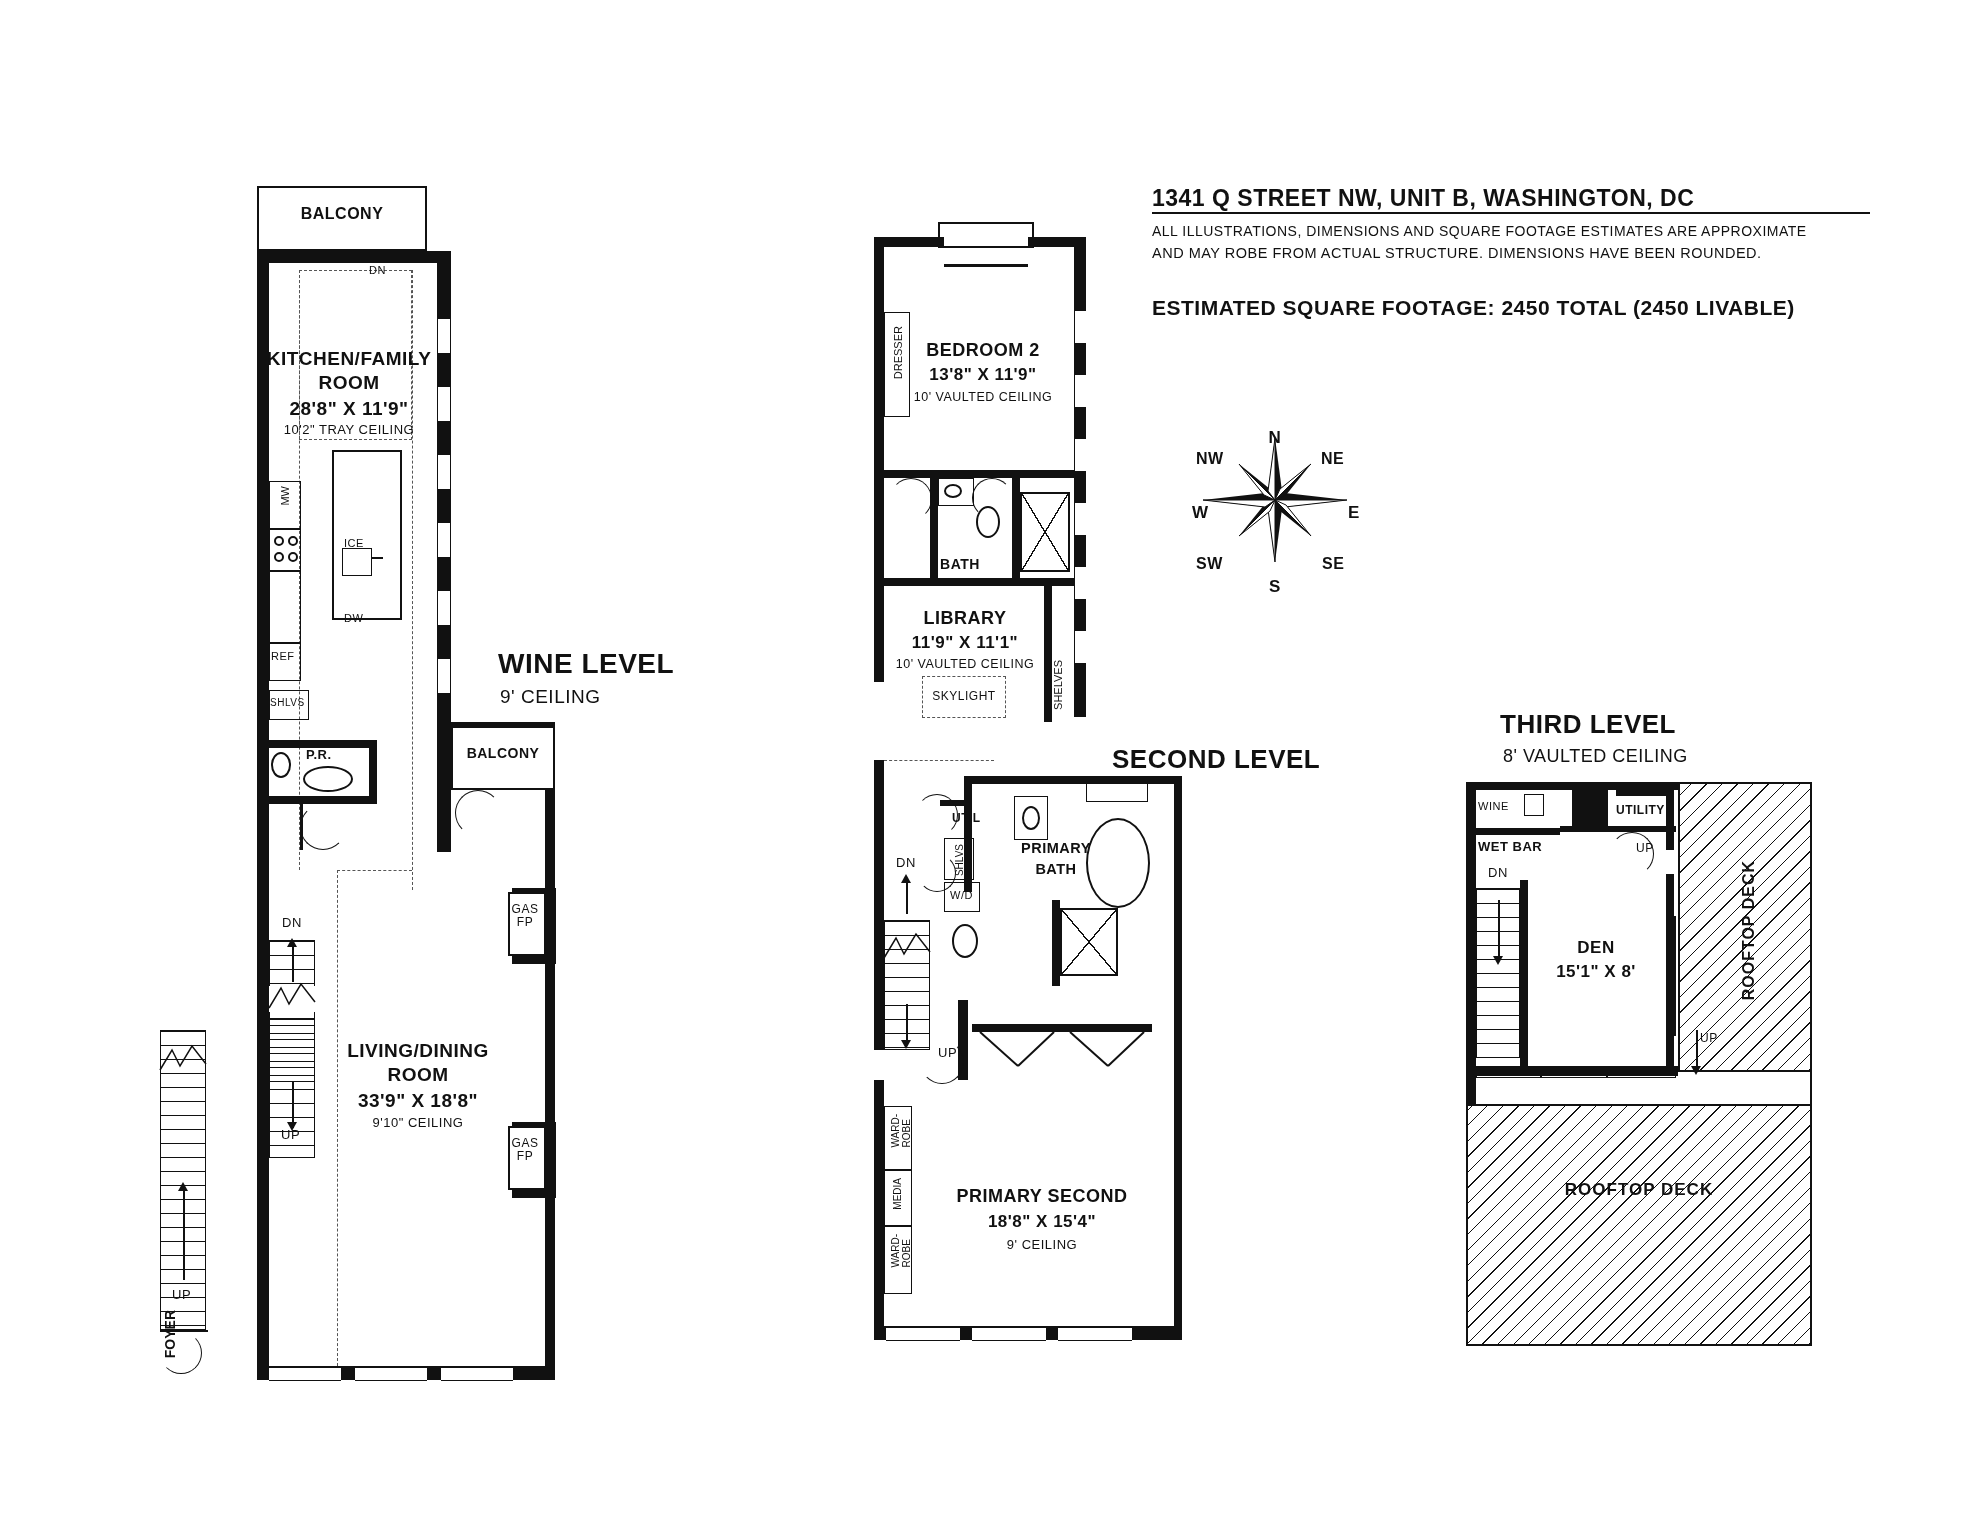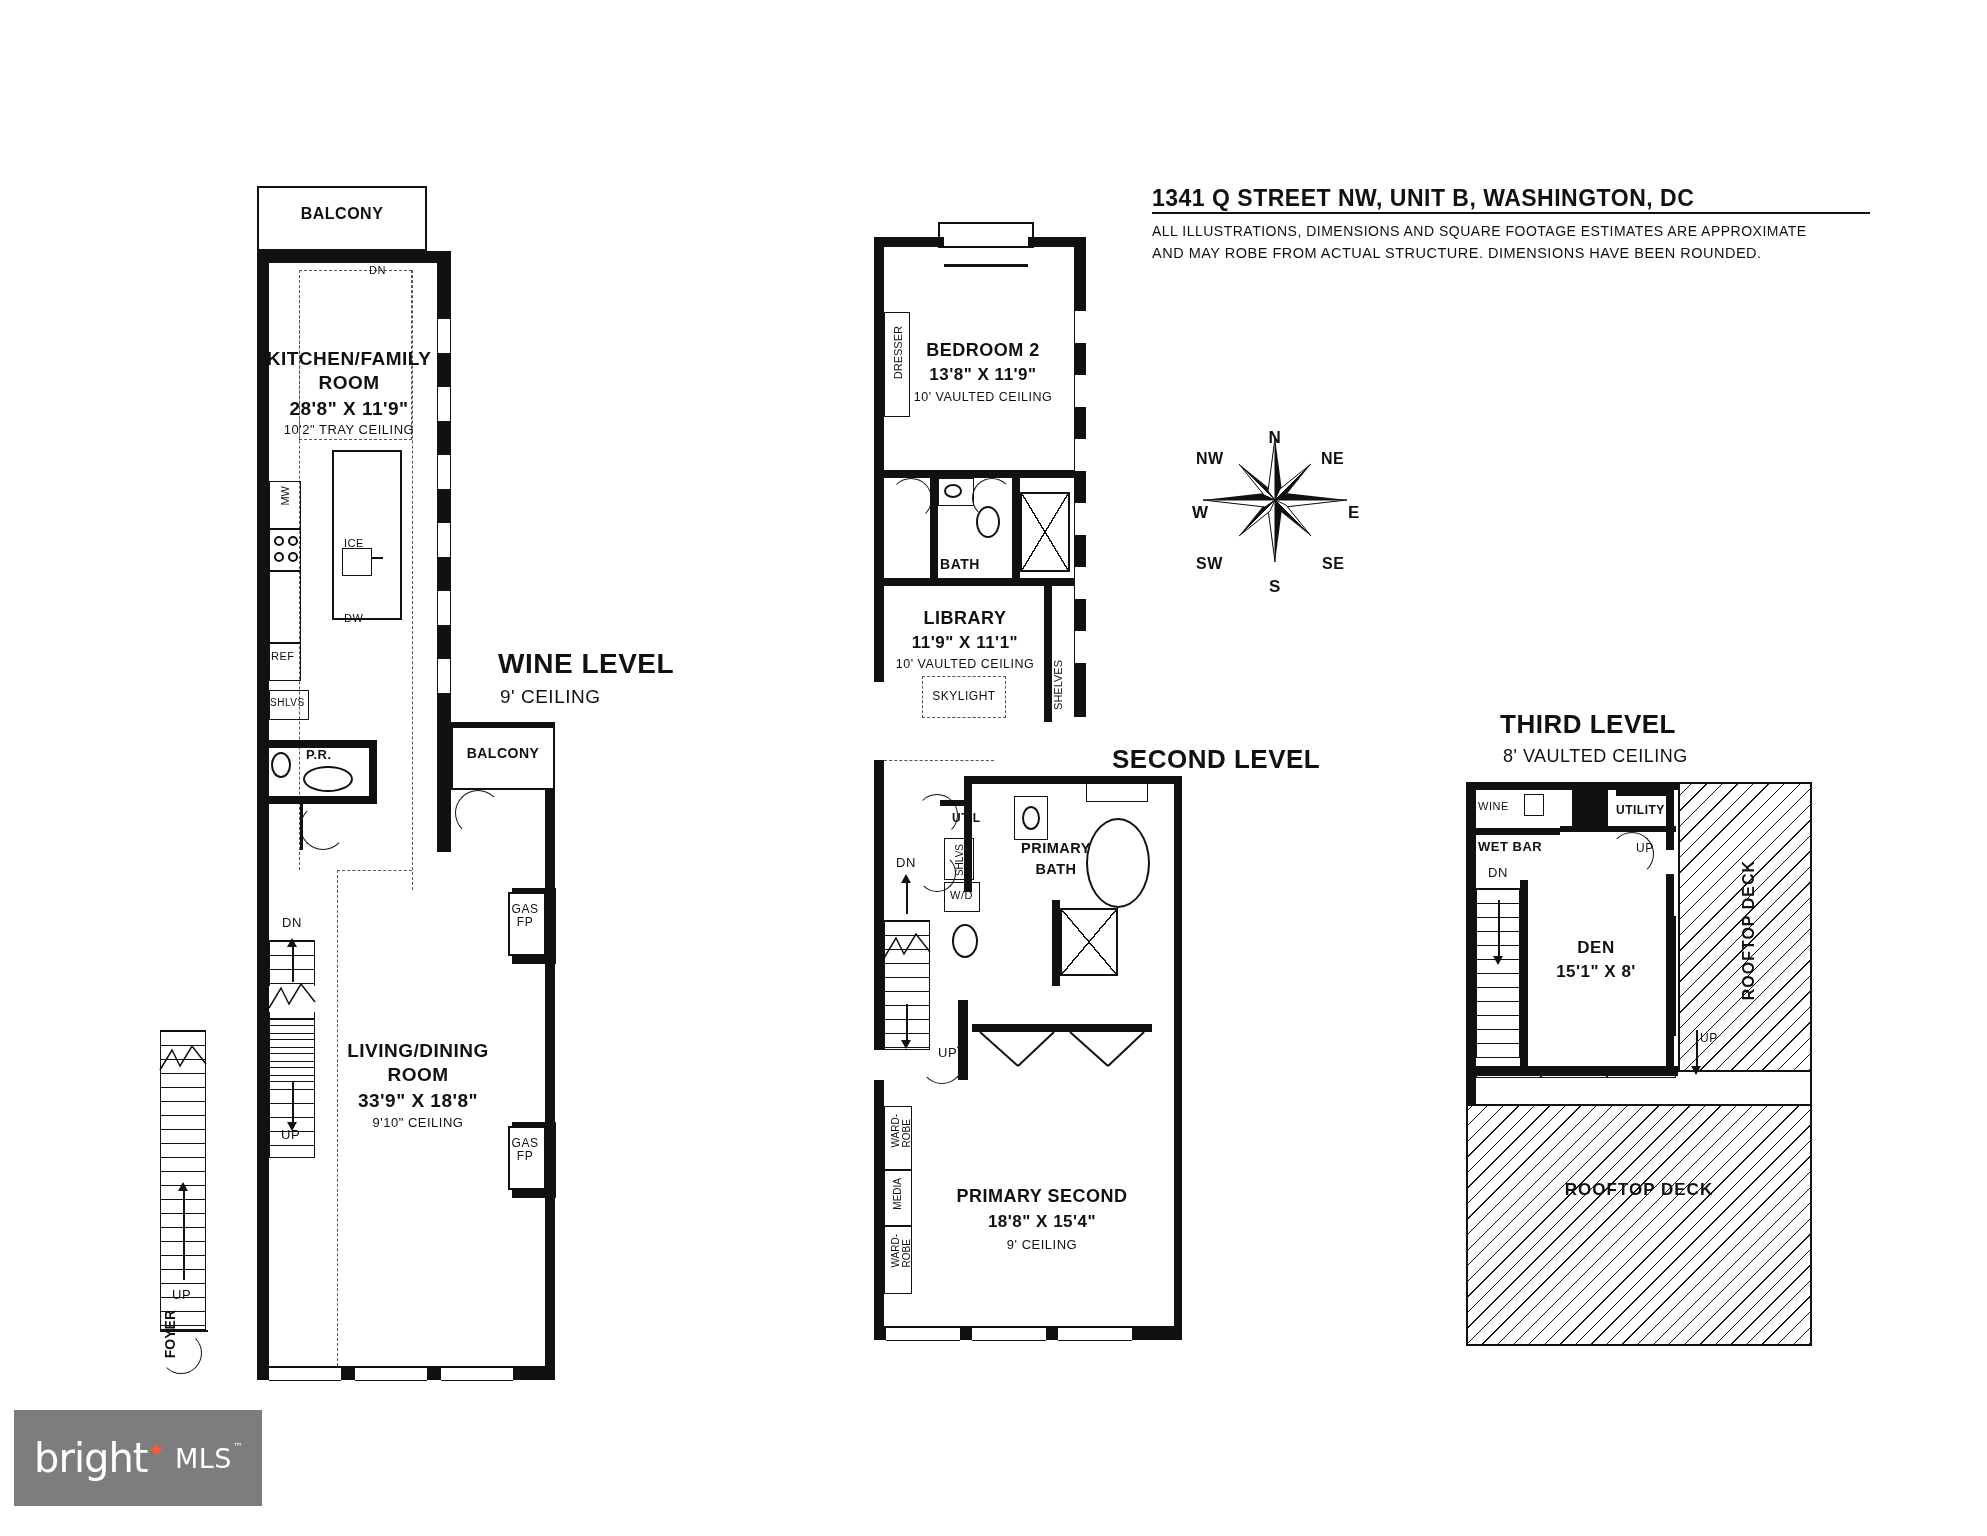--- a/index.html
+++ b/index.html
@@ -162,20 +162,21 @@
 </style>
 </head>
 <body>
 
 <div class="stage">
 
   <div class="t b" style="left:1152px; top:185px; font-size:23px;">1341 Q STREET NW, UNIT B, WASHINGTON, DC</div>
   <div class="rule" style="left:1152px; top:212px; width:718px;"></div>
   <div class="t" style="left:1152px; top:223px; font-size:14px;">ALL ILLUSTRATIONS, DIMENSIONS AND SQUARE FOOTAGE ESTIMATES ARE APPROXIMATE</div>
   <div class="t" style="left:1152px; top:245px; font-size:14.5px;">AND MAY ROBE FROM ACTUAL STRUCTURE. DIMENSIONS HAVE BEEN ROUNDED.</div>
+  <div class="t b" style="left:1152px; top:296px; font-size:21px;">ESTIMATED SQUARE FOOTAGE: 2450 TOTAL (2450 LIVABLE)</div>
 
   <div class="compass" style="left:1175px; top:420px; width:200px; height:160px;">
     <svg width="200" height="160" viewBox="0 0 200 160">
       <g transform="translate(100,80)">
 
         <polygon points="0,-62 7,-9 0,0 -7,-9" fill="#111"></polygon>
         <polygon points="0,62 7,9 0,0 -7,9" fill="#111"></polygon>
         <polygon points="-72,0 -10,-7 0,0 -10,7" fill="#111"></polygon>
         <polygon points="72,0 10,-7 0,0 10,7" fill="#111"></polygon>
 
@@ -478,22 +479,14 @@
 
   <div class="room" style="left:1476px; top:1066px; width:200px; height:12px; border-width:1.5px;"></div>
   <div class="vline" style="left:1540px; top:1066px; height:12px;"></div>
   <div class="vline" style="left:1606px; top:1066px; height:12px;"></div>
   <div class="wall" style="left:1666px; top:916px; width:10px; height:120px;"></div>
 
   <div class="vline" style="left:1696px; top:1030px; height:40px;"></div>
   <div class="arrow-dn" style="left:1691px; top:1066px;"></div>
   <div class="t" style="left:1700px; top:1032px; font-size:12px;">UP</div>
 
-  <div class="logo">
-    <div class="logo-inner">
-      <span class="logo-bright">bright</span>
-        <span class="logo-star">✦</span>
-        <span class="logo-mls">MLS</span>
-        <span class="logo-tm">™</span>
-    </div>
-  </div>
 
 </div>
 
 </body></html>

